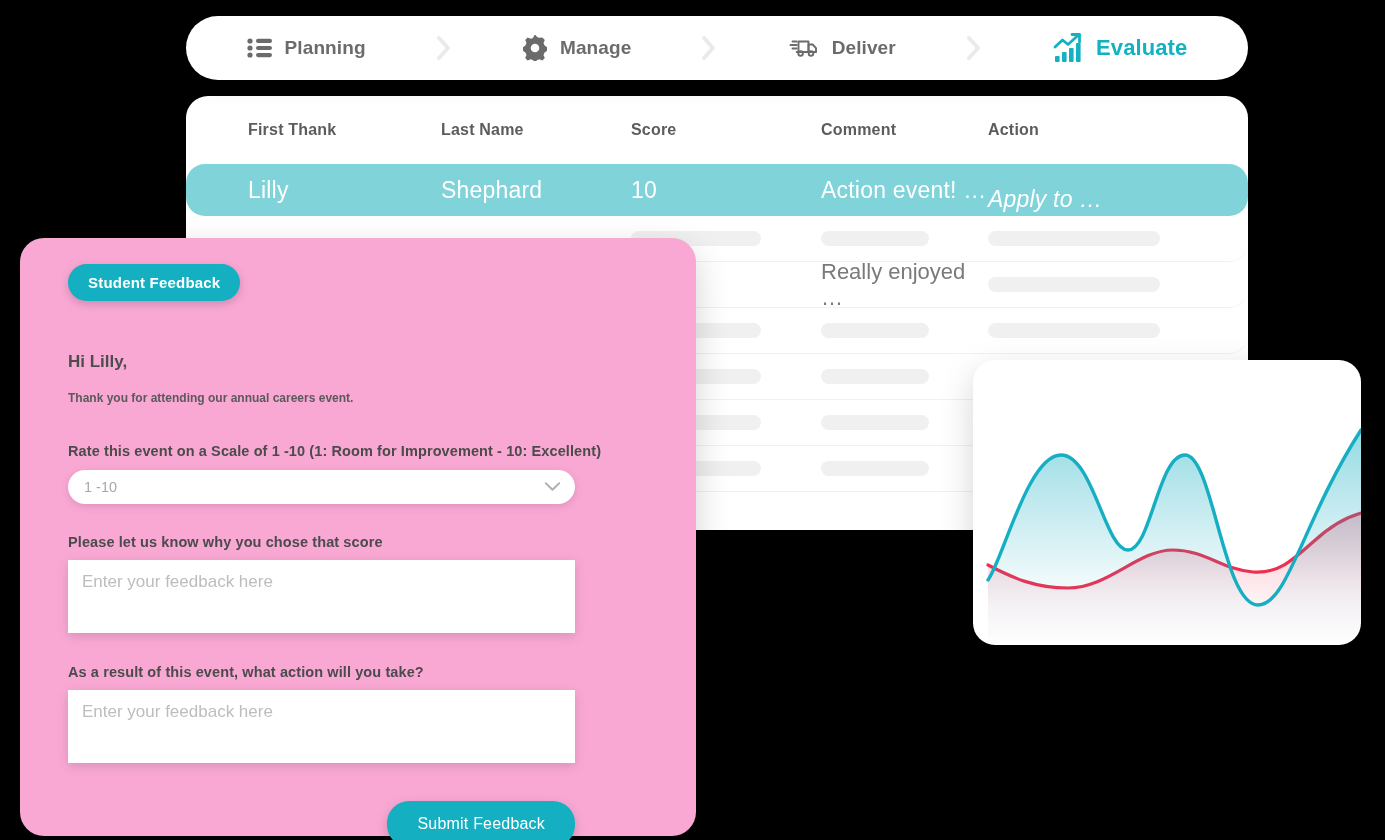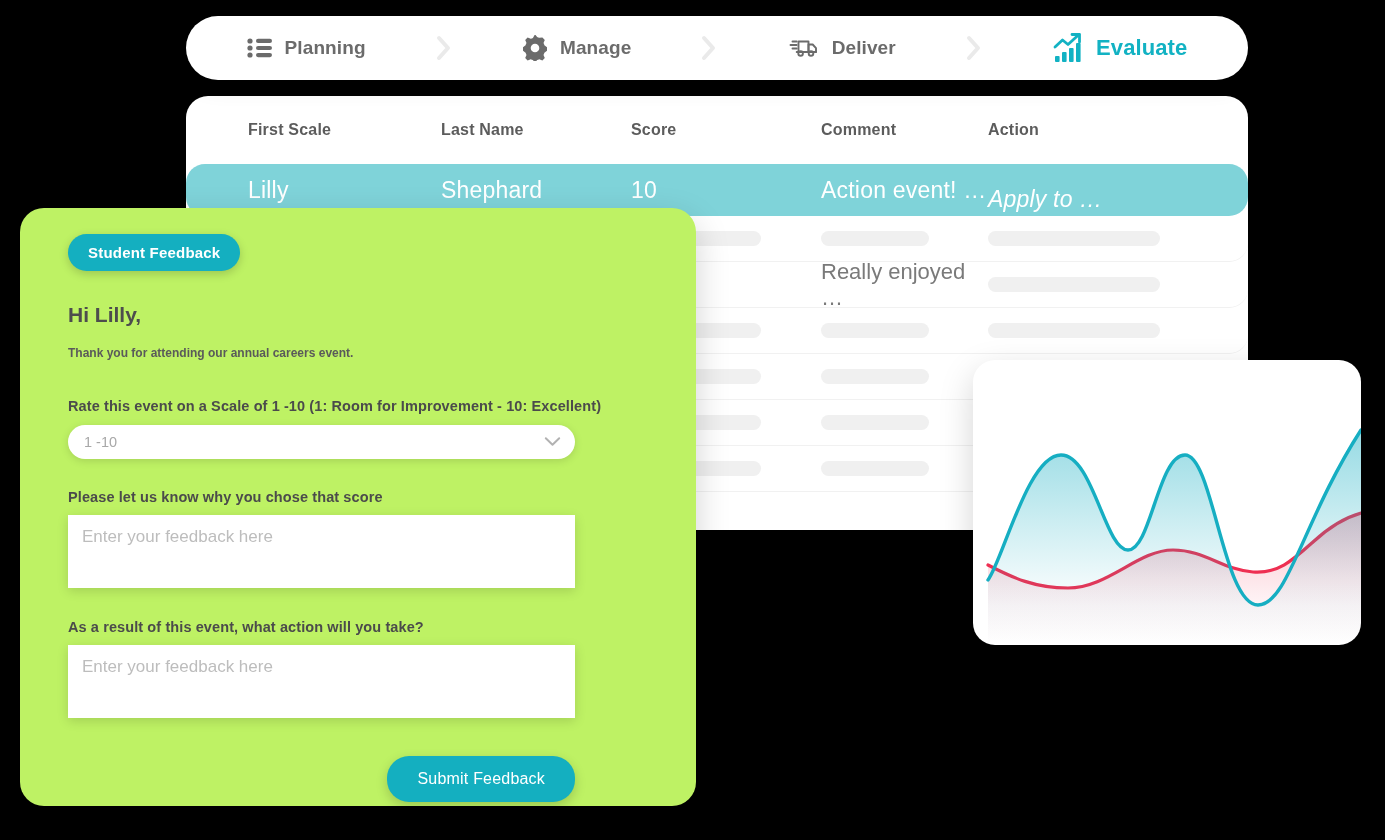--- a/index.html
+++ b/index.html
@@ -124,44 +124,44 @@
     overflow: hidden;
     box-shadow: 0 12px 34px rgba(0,0,0,0.17);
     z-index: 5;
   }
   #chart-card svg { display: block; width: 100%; height: 100%; }
 
   
   #feedback-card {
     position: absolute;
     left: 20px;
-    top: 208px;
+    top: 238px;
     width: 676px;
     height: 598px;
-    background: #bef264;
+    background: #f9a8d4;
     border-radius: 24px;
     box-shadow: 0 12px 34px rgba(0,0,0,0.18);
     padding: 26px 36px 0 48px;
     z-index: 8;
   }
   #badge {
     display: inline-block;
     background: #14afc0;
     color: #ffffff;
     font-size: 15px;
     font-weight: 700;
     letter-spacing: .2px;
     padding: 10px 20px;
     border-radius: 20px;
     box-shadow: 0 3px 10px rgba(0,0,0,0.18);
   }
   .greeting {
-    margin-top: 32px;
+    margin-top: 51px;
     color: #4d4d4d;
-    font-size: 21px;
+    font-size: 17px;
     font-weight: 700;
   }
   .intro {
     margin-top: 19px;
     color: #5a5a5a;
     font-size: 12px;
     font-weight: 600;
   }
   .field-label {
     color: #4b4b4b;
@@ -301,21 +301,21 @@
         </svg>
       </span>
       <span>Evaluate</span>
     </div>
 
   </div>
 
   <div id="table-card">
 
     <div class="thead">
-      <div class="th col0">First Scale</div>
+      <div class="th col0">First Thank</div>
       <div class="th col1">Last Name</div>
       <div class="th col2">Score</div>
       <div class="th col3">Comment</div>
       <div class="th col4">Action</div>
     </div>
 
     <div class="trow highlight">
       <div class="cell col0">Lilly</div>
       <div class="cell col1">Shephard</div>
       <div class="cell col2">10</div>

